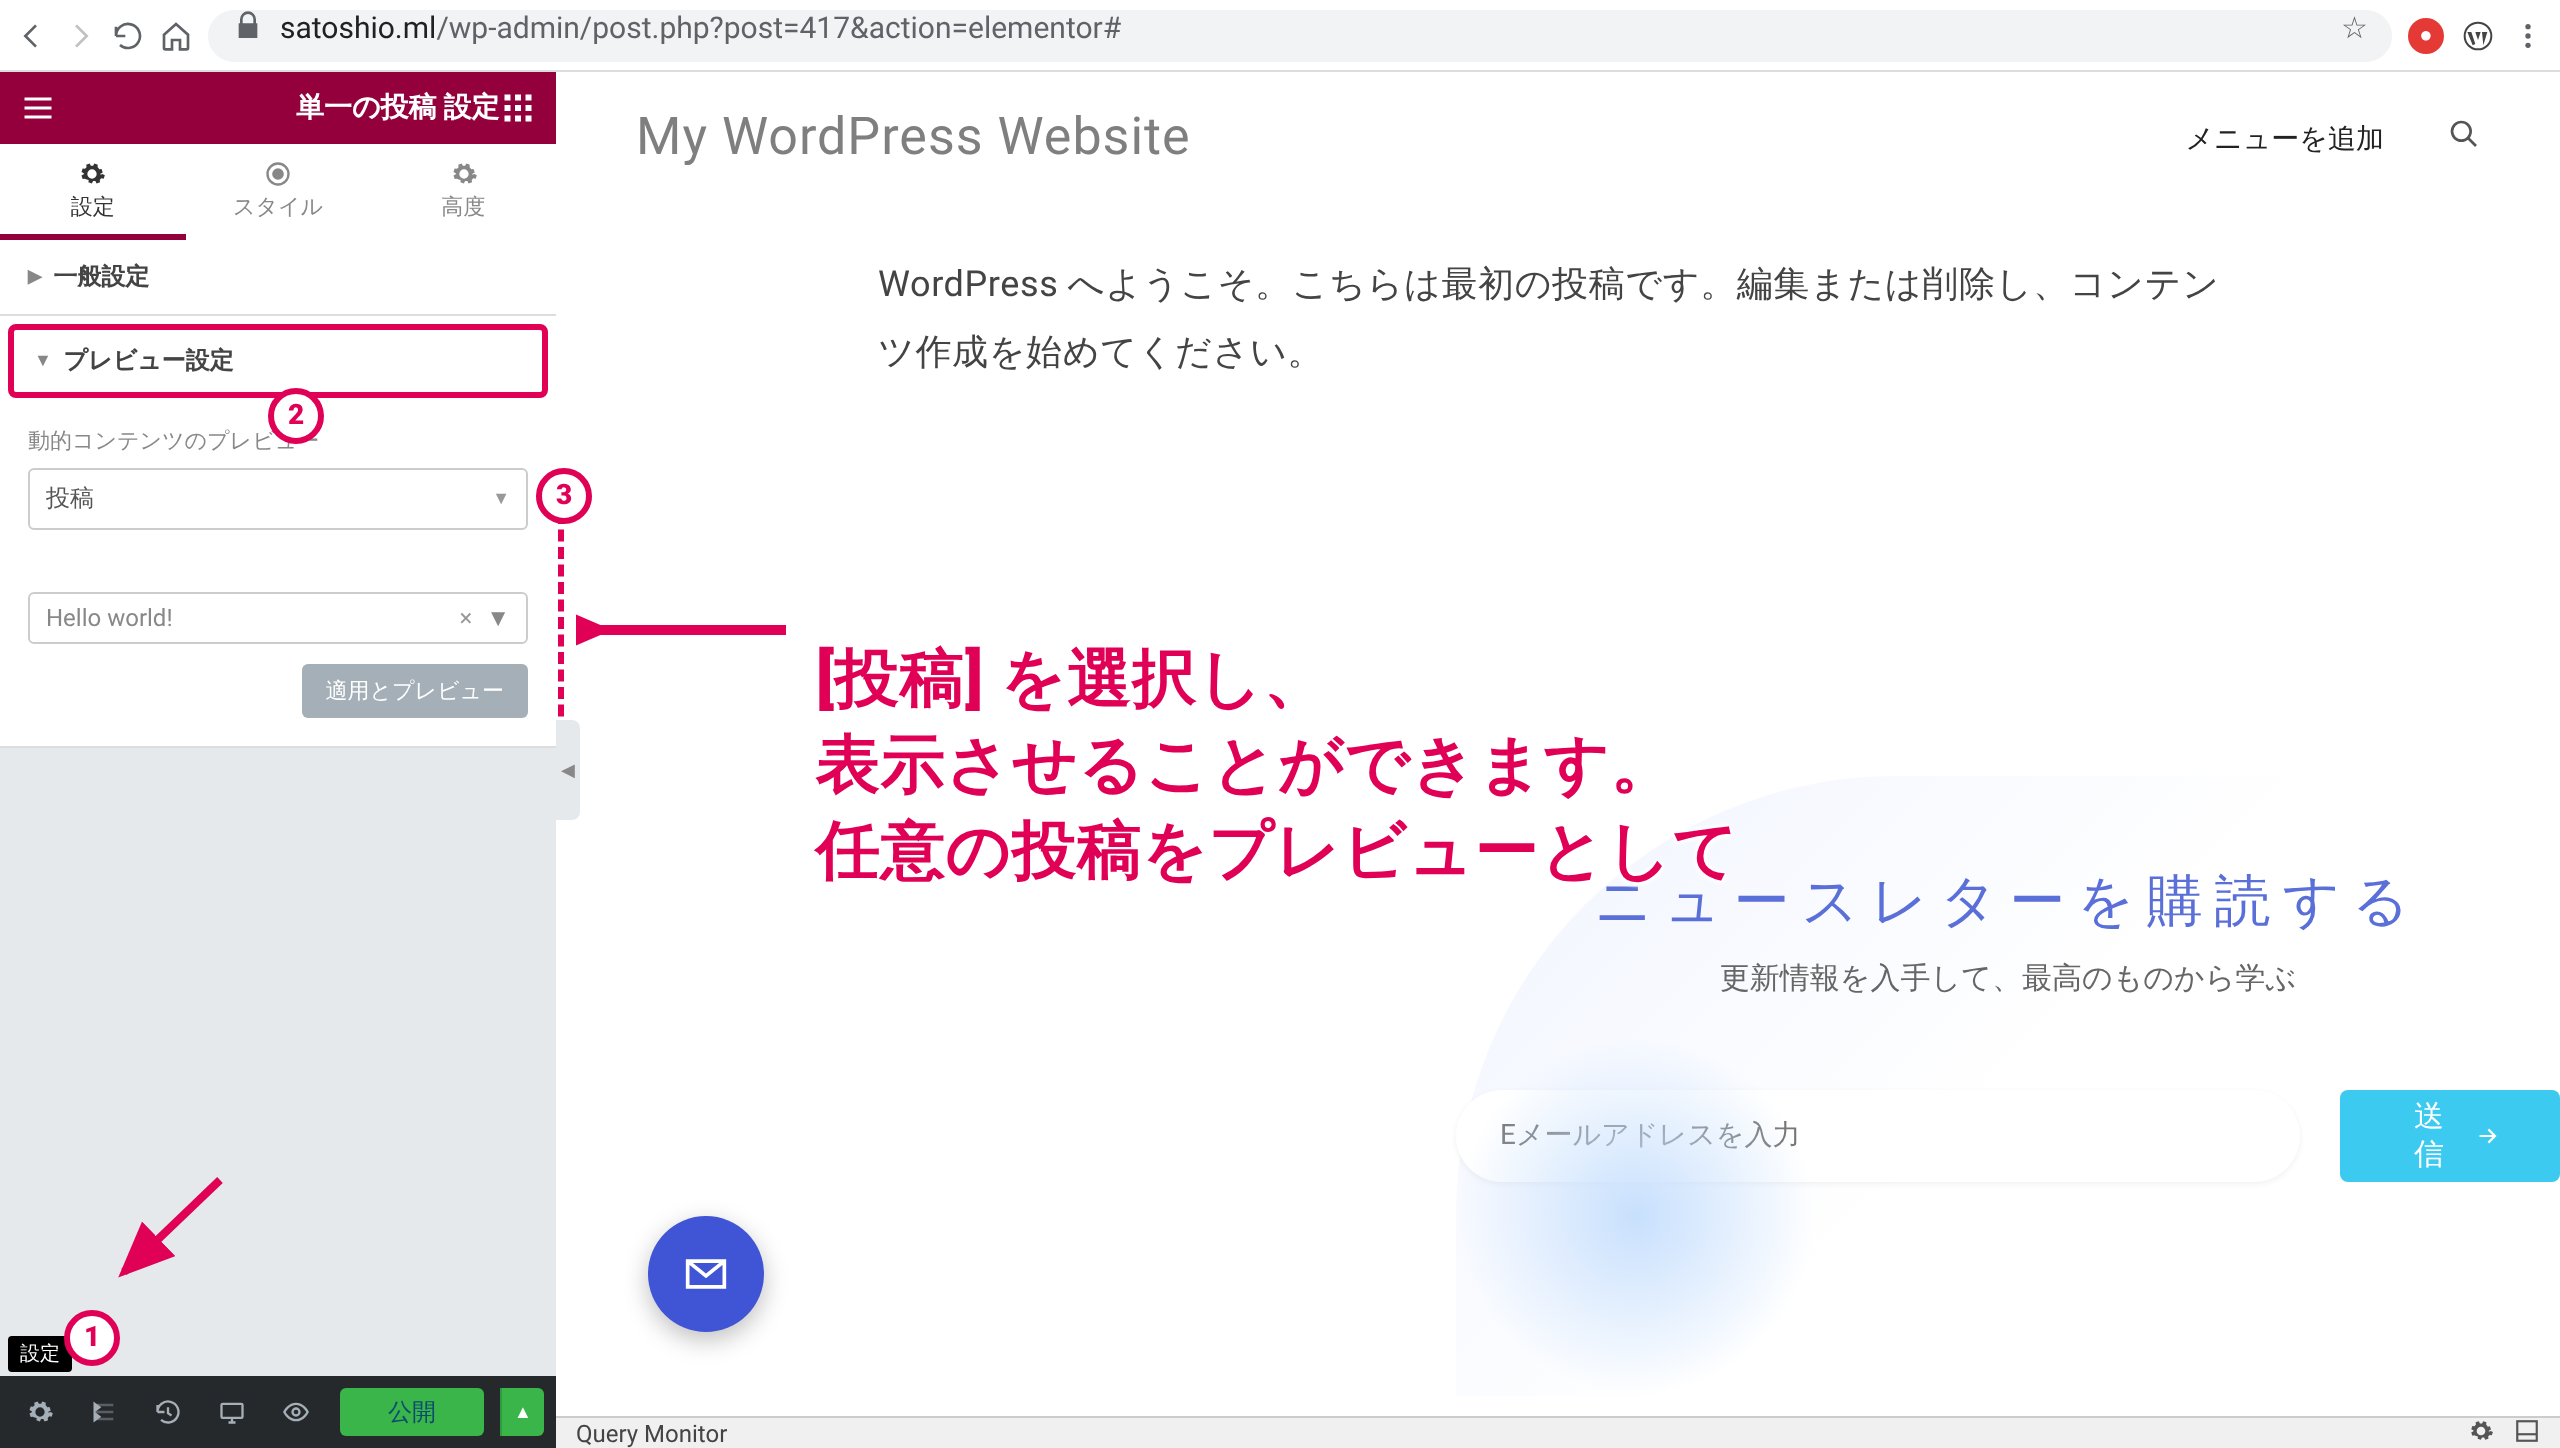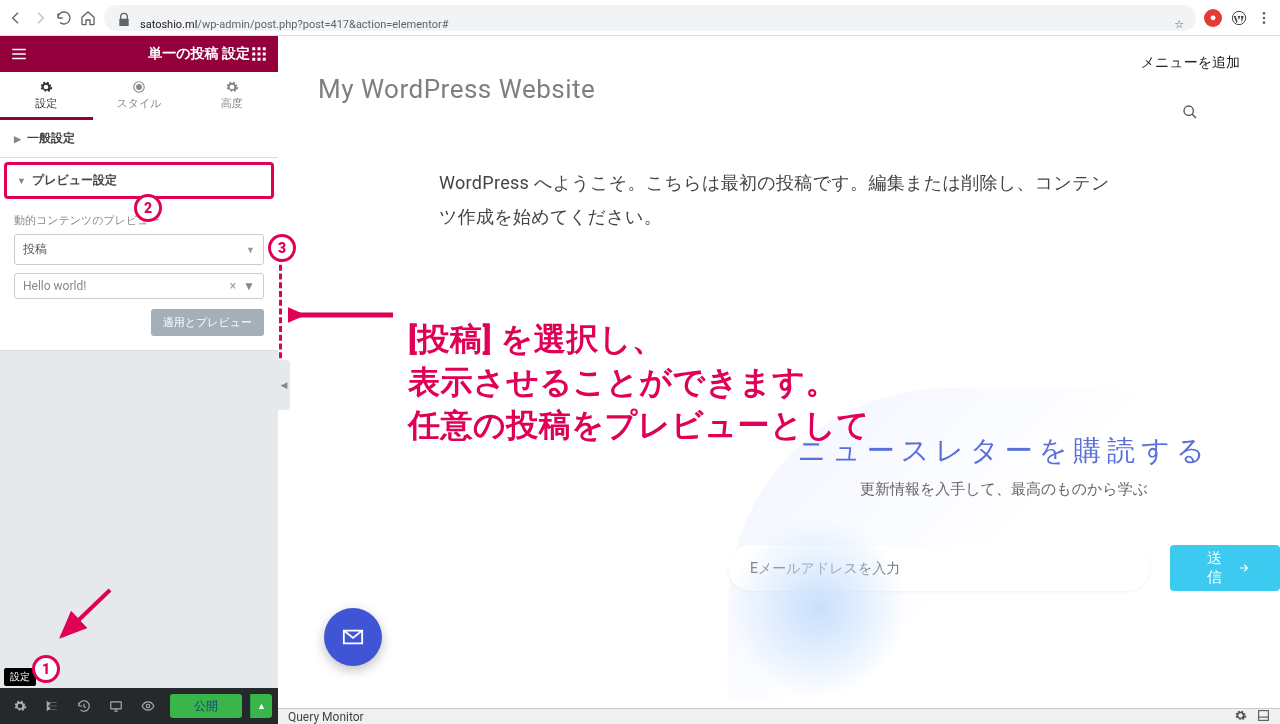--- a/index.html
+++ b/index.html
@@ -3,21 +3,21 @@
 <meta charset="utf-8">
 <style>
 * { margin: 0; padding: 0; box-sizing: border-box; font-family: -apple-system, BlinkMacSystemFont, "Segoe UI", Roboto, "Helvetica Neue", Arial, sans-serif; }
 html, body { height: 100%; overflow: hidden; }
 body { background: #fff; }
 
 
 .browser-bar { height: 36px; background: #fff; border-bottom: 1px solid #ddd; display: flex; align-items: center; padding: 0 8px; gap: 8px; }
 .browser-bar .nav-ico { width: 16px; height: 16px; color: #5f6368; display: flex; align-items: center; justify-content: center; cursor: pointer; }
 .browser-bar svg { width: 16px; height: 16px; }
-.url-box { flex: 1; background: #f1f3f4; border-radius: 14px; height: 26px; display: flex; align-items: flex-end; padding: 0 12px; font-size: 11px; color: #202124; gap: 8px; }
+.url-box { flex: 1; background: #f1f3f4; border-radius: 14px; height: 26px; display: flex; align-items: flex-start; padding: 0 12px; font-size: 15px; color: #202124; gap: 8px; }
 .url-box .lock { color: #606367; }
 .url-box .star { color: #5f6368; cursor: pointer; }
 .ext-ico { width: 18px; height: 18px; border-radius: 50%; display: inline-flex; align-items: center; justify-content: center; font-size: 11px; }
 .ext-ico.red { background: #e53935; color: #fff; }
 .ext-ico.grey { color: #444; }
 
 
 .el-sidebar { position: absolute; left: 0; top: 36px; bottom: 0; width: 278px; background: #e6e9ec; display: flex; flex-direction: column; z-index: 10; }
 .el-header { height: 36px; background: #93003c; color: #fff; display: flex; align-items: center; justify-content: space-between; padding: 0 10px; font-size: 14px; font-weight: 600; }
 .el-header .ico { width: 18px; height: 18px; cursor: pointer; }
@@ -28,21 +28,21 @@
 .el-tabs .tab.active { color: #333; border-bottom-color: #93003c; }
 .el-tabs .tab svg { width: 14px; height: 14px; }
 
 .panel-section { background: #fff; border-bottom: 1px solid #ddd; }
 .section-header { padding: 10px 14px; font-size: 12px; font-weight: 600; color: #444; display: flex; align-items: center; gap: 6px; cursor: pointer; }
 .section-header .arrow { font-size: 9px; color: #888; }
 .section-header.highlight { border: 3px solid #e00055; border-radius: 4px; margin: 4px; padding: 7px 10px; }
 
 .section-body { padding: 10px 14px 14px; font-size: 11px; color: #888; }
 .section-body .label { margin-bottom: 6px; }
-.dropdown { background: #fff; border: 1px solid #ccc; border-radius: 3px; padding: 6px 8px; font-size: 12px; color: #555; display: flex; justify-content: space-between; align-items: center; cursor: pointer; margin-bottom: 8px; }
+.dropdown { background: #fff; border: 1px solid #ccc; border-radius: 3px; padding: 6px 8px; font-size: 12px; color: #555; display: flex; justify-content: space-between; align-items: center; cursor: pointer; margin-bottom: 31px; }
 .dropdown .caret { font-size: 9px; color: #999; }
 .token-input { border: 1px solid #ccc; border-radius: 3px; padding: 5px 8px; font-size: 12px; display: flex; justify-content: space-between; align-items: center; }
 .token-input .clear { color: #999; margin-right: 4px; cursor: pointer; }
 .apply-btn { float: right; margin-top: 10px; background: #a4afb7; color: #fff; font-size: 11px; padding: 6px 12px; border: none; border-radius: 3px; cursor: pointer; }
 
 
 .dashed-box { position: absolute; border: 3px dashed #e00055; pointer-events: none; }
 
 
 .badge { position: absolute; width: 28px; height: 28px; border-radius: 50%; background: #fff; border: 3px solid #e00055; color: #e00055; font-weight: 900; font-size: 14px; display: flex; align-items: center; justify-content: center; z-index: 60; pointer-events: none; }
@@ -59,21 +59,21 @@
 .arrow-diag { position: absolute; z-index: 55; pointer-events: none; }
 .arrow-left { position: absolute; z-index: 55; pointer-events: none; }
 
 
 .collapse-handle { position: absolute; left: 278px; width: 12px; height: 50px; background: #e6e9ec; top: 360px; border-radius: 0 4px 4px 0; display: flex; align-items: center; justify-content: center; font-size: 9px; color: #888; cursor: pointer; z-index: 9; }
 
 
 .preview { position: absolute; left: 278px; right: 0; top: 36px; bottom: 26px; background: #fff; overflow: hidden; }
 .site-header { display: flex; align-items: center; justify-content: space-between; padding: 18px 40px; }
 .site-title { font-size: 26px; font-weight: 400; color: #7f7f7f; letter-spacing: .5px; }
-.site-nav { display: flex; align-items: center; gap: 32px; flex-direction: column; }
+.site-nav { display: flex; align-items: flex-end; gap: 32px; }
 .site-nav .menu-add { color: #222; font-size: 14px; }
 .site-nav .search { color: #555; cursor: pointer; }
 .site-nav svg { width: 16px; height: 16px; }
 
 .post-body { margin: 24px auto 0; max-width: 720px; padding: 0 20px; font-size: 18px; color: #444; line-height: 1.9; letter-spacing: .3px; }
 
 
 .anno-text { position: absolute; color: #e00055; font-weight: 900; font-size: 32px; line-height: 1.35; text-shadow: 0 0 3px #fff, 0 0 3px #fff, 0 0 3px #fff, 1px 1px 2px #fff, -1px 1px 2px #fff; z-index: 50; pointer-events: none; letter-spacing: .5px; }
 
 

